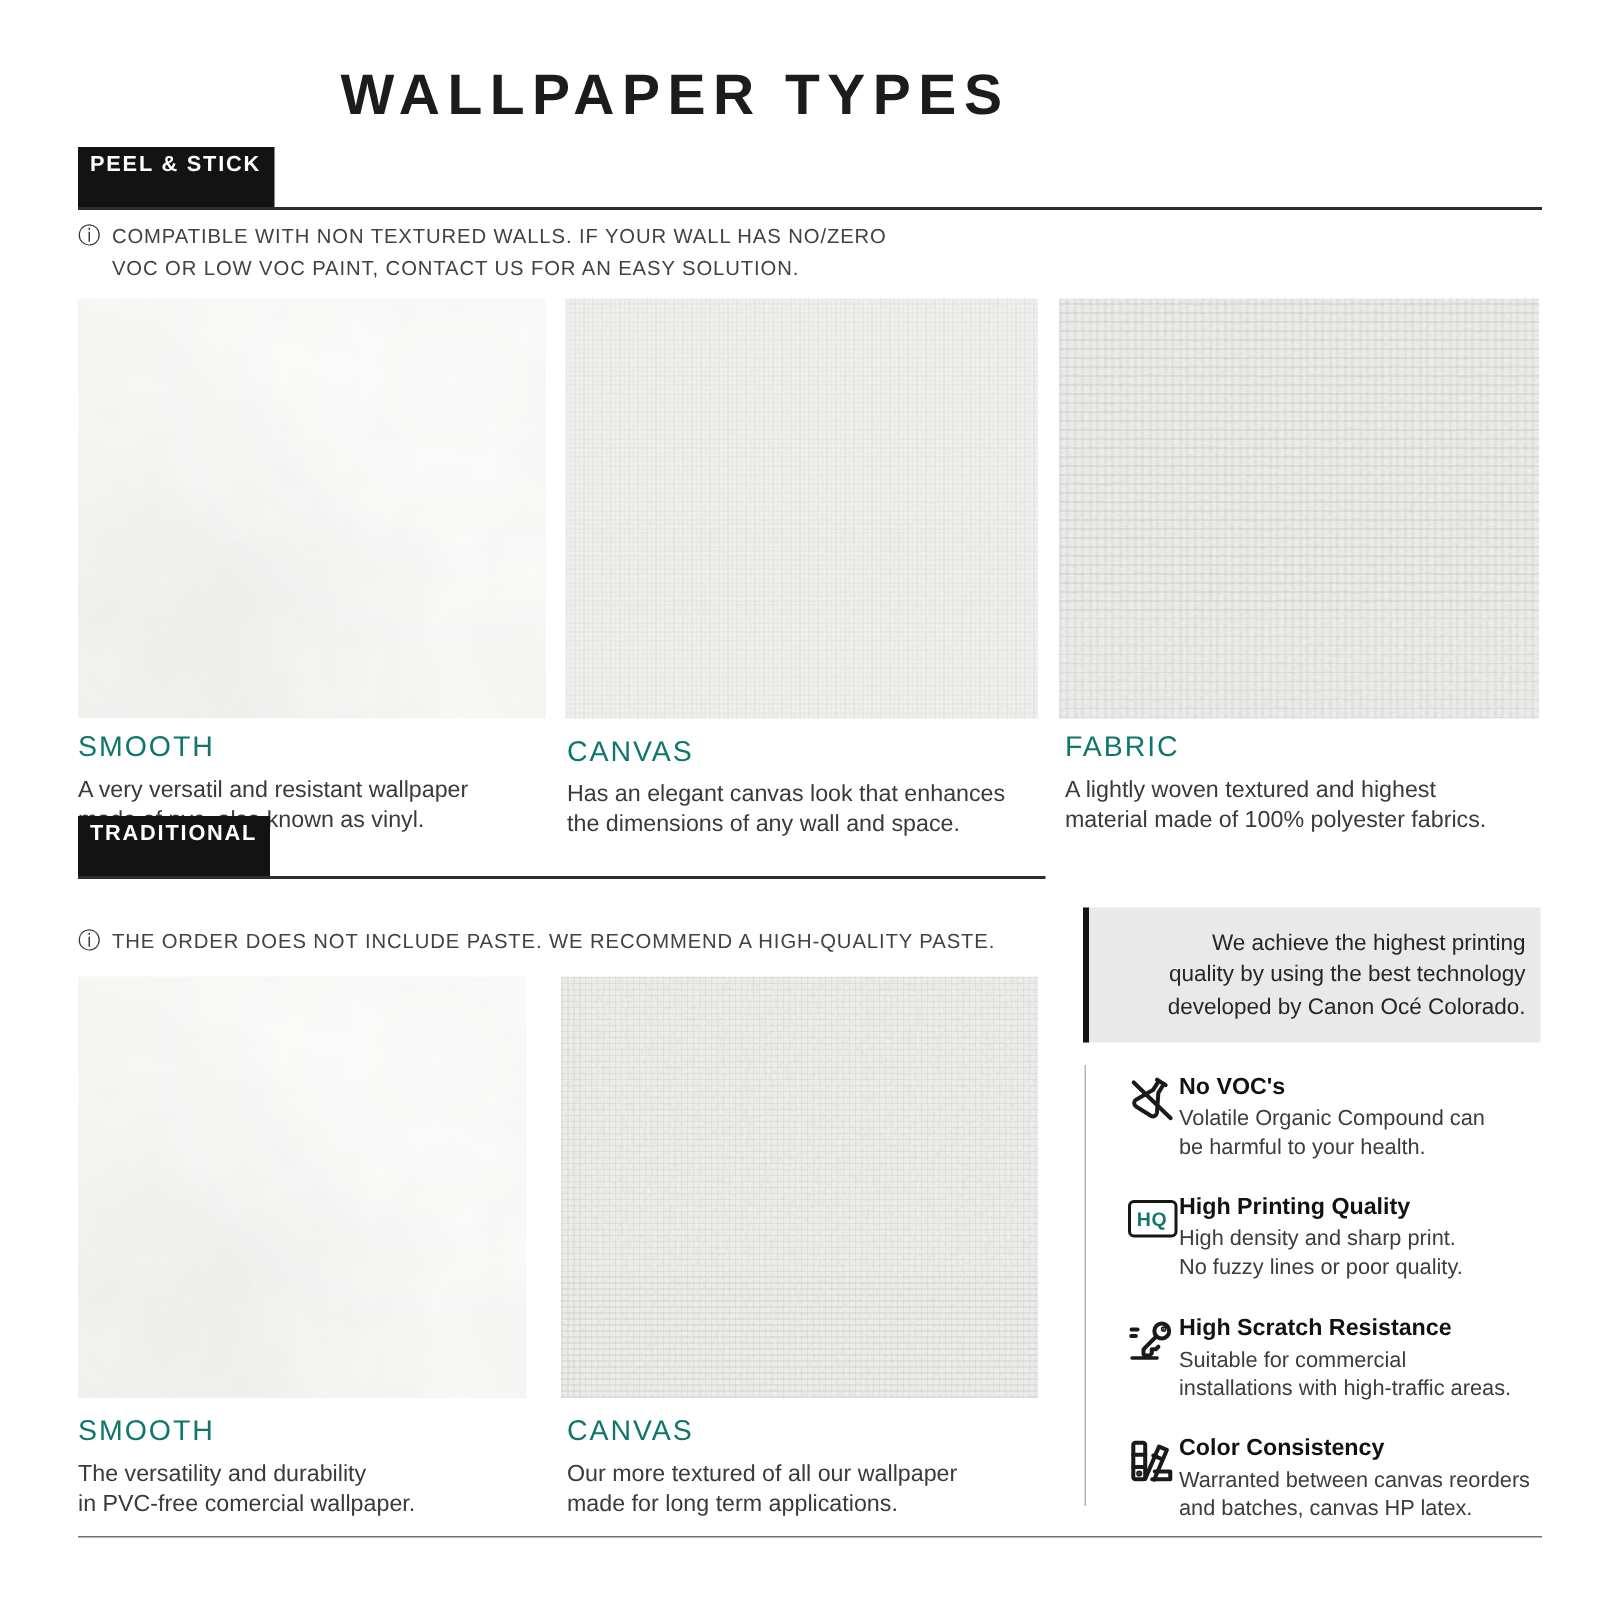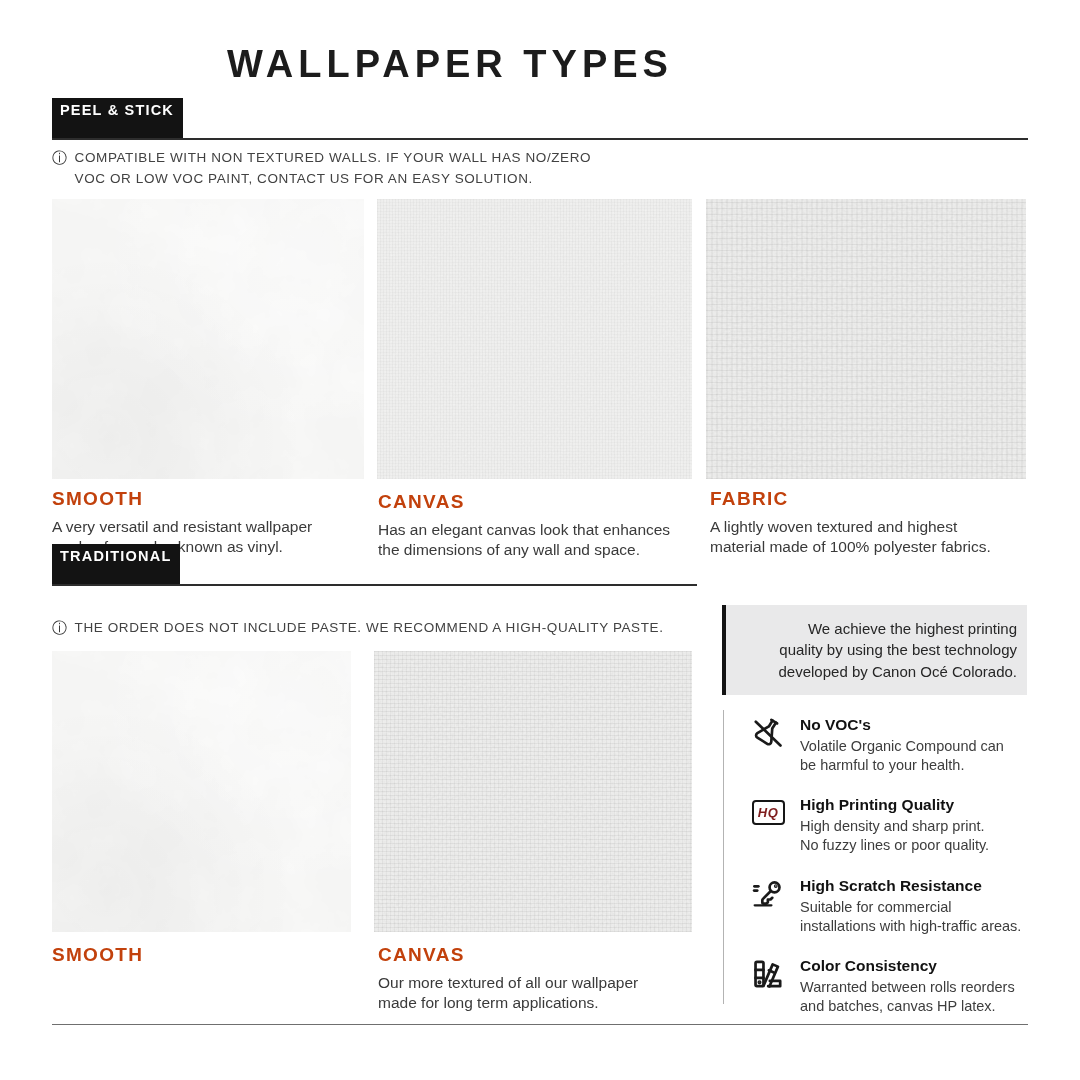--- a/index.html
+++ b/index.html
@@ -29,38 +29,38 @@
     background-image:repeating-linear-gradient(90deg,rgba(0,0,0,.028) 0 1px,rgba(0,0,0,0) 1px 3px),
                      repeating-linear-gradient(0deg,rgba(0,0,0,.02) 0 1px,rgba(0,0,0,0) 1px 3px);}
   .sw-fabric{background:#f0f0ef;
     background-image:repeating-linear-gradient(0deg,rgba(0,0,0,.055) 0 1px,rgba(0,0,0,0) 1px 6px),
                      repeating-linear-gradient(90deg,rgba(0,0,0,.035) 0 2px,rgba(0,0,0,0) 2px 5px);}
   .sw-canvas-rough{background:#f1f1f0;
     background-image:repeating-linear-gradient(0deg,rgba(0,0,0,.05) 0 1px,rgba(0,0,0,0) 1px 4px),
                      repeating-linear-gradient(90deg,rgba(0,0,0,.04) 0 1px,rgba(0,0,0,0) 1px 4px);}
 
   .swlab{position:absolute;width:320px;}
-  .swh{font-size:19px;font-weight:700;letter-spacing:1.3px;color:#c2410c;margin-bottom:7px;}
+  .swh{font-size:19px;font-weight:400;letter-spacing:1.3px;color:#0f766e;margin-bottom:7px;}
   .swd{font-size:15.5px;color:#3a3a3a;line-height:1.28;}
 
   .qbox{position:absolute;left:722px;top:605px;width:305px;box-sizing:border-box;
         background:#e9e9ea;border-left:4px solid #141414;
         padding:13px 10px 13px 20px;font-size:15px;line-height:1.42;color:#262626;text-align:right;}
 
   .feats{position:absolute;left:723px;top:710px;width:304px;height:294px;
          border-left:1px solid #b3b3b3;box-sizing:border-box;
          padding:6px 0 0 26px;}
-  .feat{display:flex;gap:14px;margin-bottom:21px;align-items:flex-start;}
+  .feat{display:flex;margin-bottom:21px;align-items:flex-start;}
   .fico{width:36px;height:36px;flex:none;display:flex;align-items:flex-start;justify-content:center;}
   .fico svg{display:block;}
   .ftit{font-size:15.5px;font-weight:700;color:#121212;margin-bottom:3px;}
   .fdesc{font-size:14.5px;color:#3d3d3d;line-height:1.32;}
   .hqbox{border:2.5px solid #161616;border-radius:4px;width:29px;height:21px;margin-top:4px;
          display:flex;align-items:center;justify-content:center;
-         font-size:13px;font-weight:700;letter-spacing:.5px;color:#7f1d1d;font-style:italic;}
+         font-size:13px;font-weight:700;letter-spacing:.5px;color:#0f766e;}
 
   .botrule{position:absolute;left:52px;top:1024px;width:976px;border-top:1.5px solid #6f6f6f;}
   .hiddefs{position:absolute;width:0;height:0;}
 </style>
 </head>
 <body>
 
 <svg class="hiddefs" aria-hidden="true">
   <defs>
     <filter id="fSmooth" x="0" y="0" width="100%" height="100%">
@@ -177,20 +177,24 @@
       </svg>
   </div>
   <div class="sw sw-canvas-rough" style="left:374px;top:651px;width:318px;height:281px;">
     <svg class="tex">
         <rect width="100%" height="100%" filter="url(#fRough)"></rect>
       </svg>
   </div>
 
   <div class="swlab" style="left:52px;top:944px;">
     <div class="swh">SMOOTH</div>
+    <div class="swd">
+      <div>The versatility and durability</div>
+      <div>in PVC-free comercial wallpaper.</div>
+    </div>
   </div>
   <div class="swlab" style="left:378px;top:944px;">
     <div class="swh">CANVAS</div>
     <div class="swd">
       <div>Our more textured of all our wallpaper</div>
       <div>made for long term applications.</div>
     </div>
   </div>
 
   <div class="qbox">
@@ -263,21 +267,21 @@
           <path d="M3.2 14.8h5.6"></path>
           <circle cx="6" cy="17.9" r="0.5" fill="#1a1a1a"></circle>
           <path d="M8.8 20.4 15.3 5.2l3.7 1.6-6 14"></path>
           <path d="M12.6 9.4l3.5 1.5"></path>
           <path d="M13.3 16.9h7.3v3.7h-8.5"></path>
         </svg>
       </div>
       <div>
         <div class="ftit">Color Consistency</div>
         <div class="fdesc">
-          <div>Warranted between rolls reorders</div>
+          <div>Warranted between canvas reorders</div>
           <div>and batches, canvas HP latex.</div>
         </div>
       </div>
     </div>
 
   </div>
 
   <div class="botrule"></div>
 
 </div>

